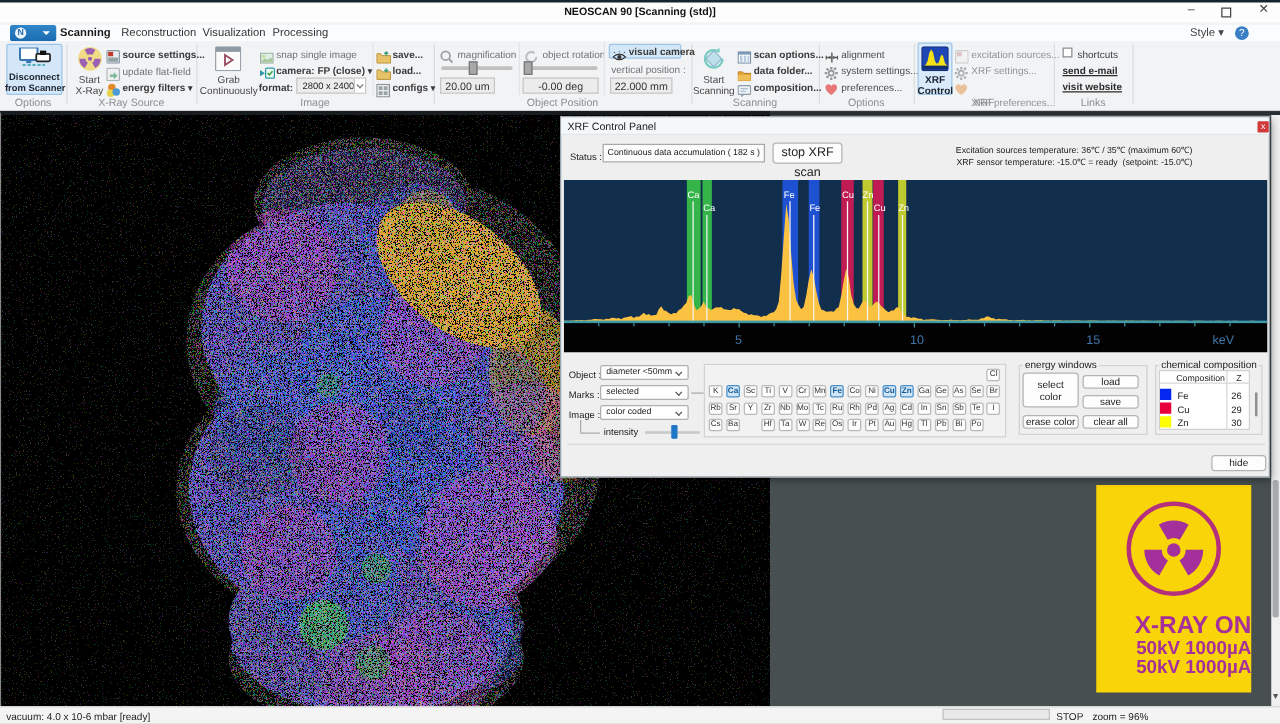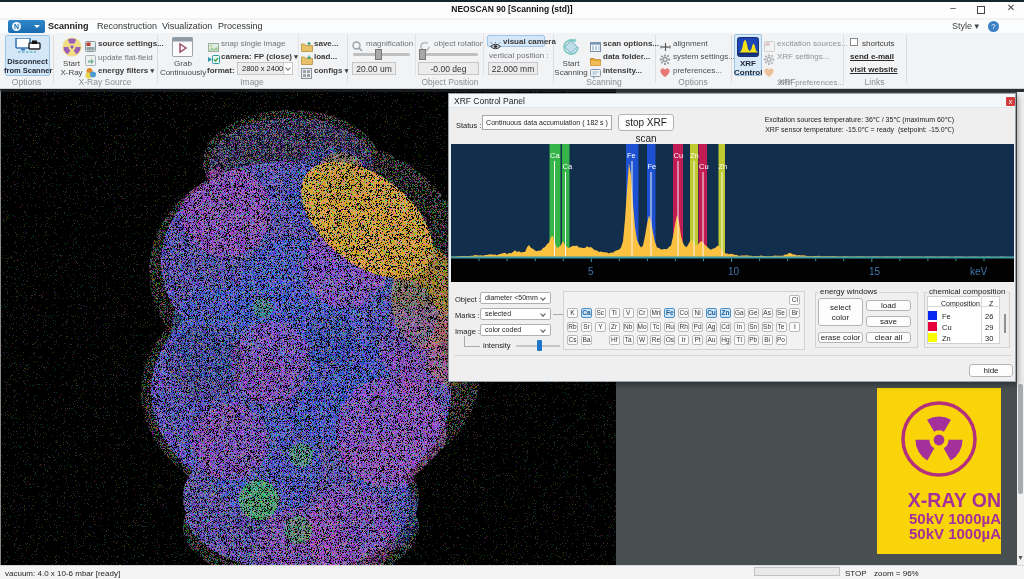--- a/index.html
+++ b/index.html
@@ -221,21 +221,21 @@
   <div class="abs" style="left:590px;top:18.5px;"><svg width="11" height="9">
         <path d="M0.5 1.5 h3.5 l1 1.2 h5.5 v5.8 h-10z" fill="#e8a838" stroke="#b87818" stroke-width="0.8"></path>
         <path d="M0.5 4 h10 v4.5 h-10z" fill="#f0bc58"></path>
       </svg></div>
   <div class="rowlbl abs" style="left:603px;top:18.5px;">data folder...</div>
   <div class="abs" style="left:590px;top:31.5px;"><svg width="11" height="10">
         <rect x="0.5" y="0.5" width="10" height="7" rx="1" fill="#eef2f4" stroke="#8a9aa8"></rect>
         <path d="M3 7.5 l0 2.5 2.5 -2.5z" fill="#8a9aa8"></path>
         <path d="M2.5 3 h6 M2.5 5 h4" stroke="#90b0c8" stroke-width="0.9"></path>
       </svg></div>
-  <div class="rowlbl abs" style="left:603px;top:32.5px;">intensity...</div>
+  <div class="rowlbl abs" style="left:603px;top:32.5px;">composition...</div>
   <div class="gcap abs" style="left:553px;width:102px;">Scanning</div>
 
   <div class="abs" style="left:660px;top:5px;"><svg width="11" height="10">
         <path d="M1 5 h3 M7 5 h3 M5.5 1 v8" stroke="#555" stroke-width="1.1"></path>
         <path d="M1 3.5 v3 M10 3.5 v3 M3.7 4 l1 1 -1 1 M7.3 4 l-1 1 1 1" stroke="#555" stroke-width="0.9" fill="none"></path>
       </svg></div>
   <div class="rowlbl2 abs" style="left:673px;top:5.5px;color:#4a4d50;">alignment</div>
   <div class="abs" style="left:659px;top:18px;"><svg width="12" height="11">
         <circle cx="6" cy="5.5" r="2" fill="none" stroke="#8f959a" stroke-width="1.3"></circle>
         <g stroke="#8f959a" stroke-width="1.8">

